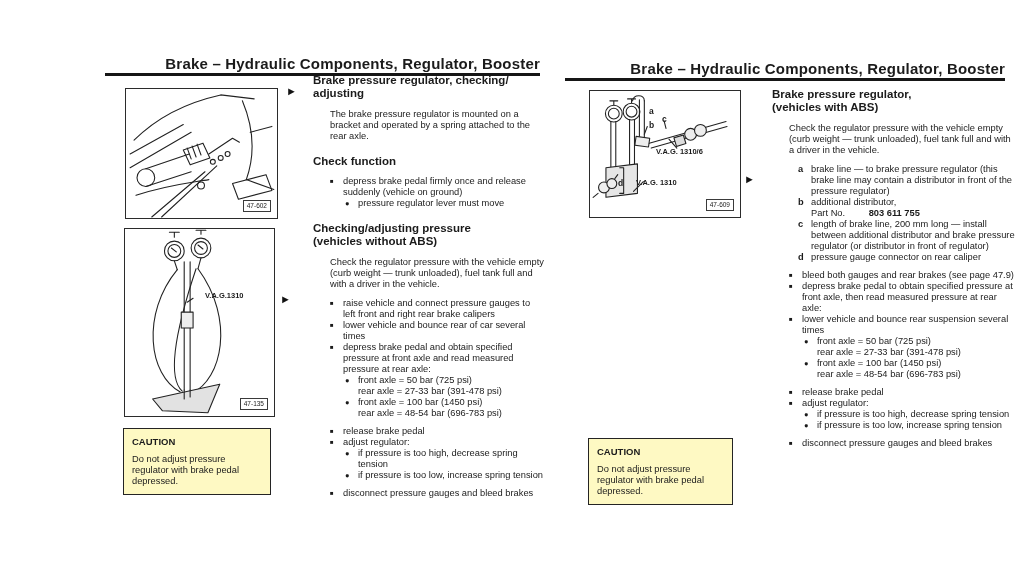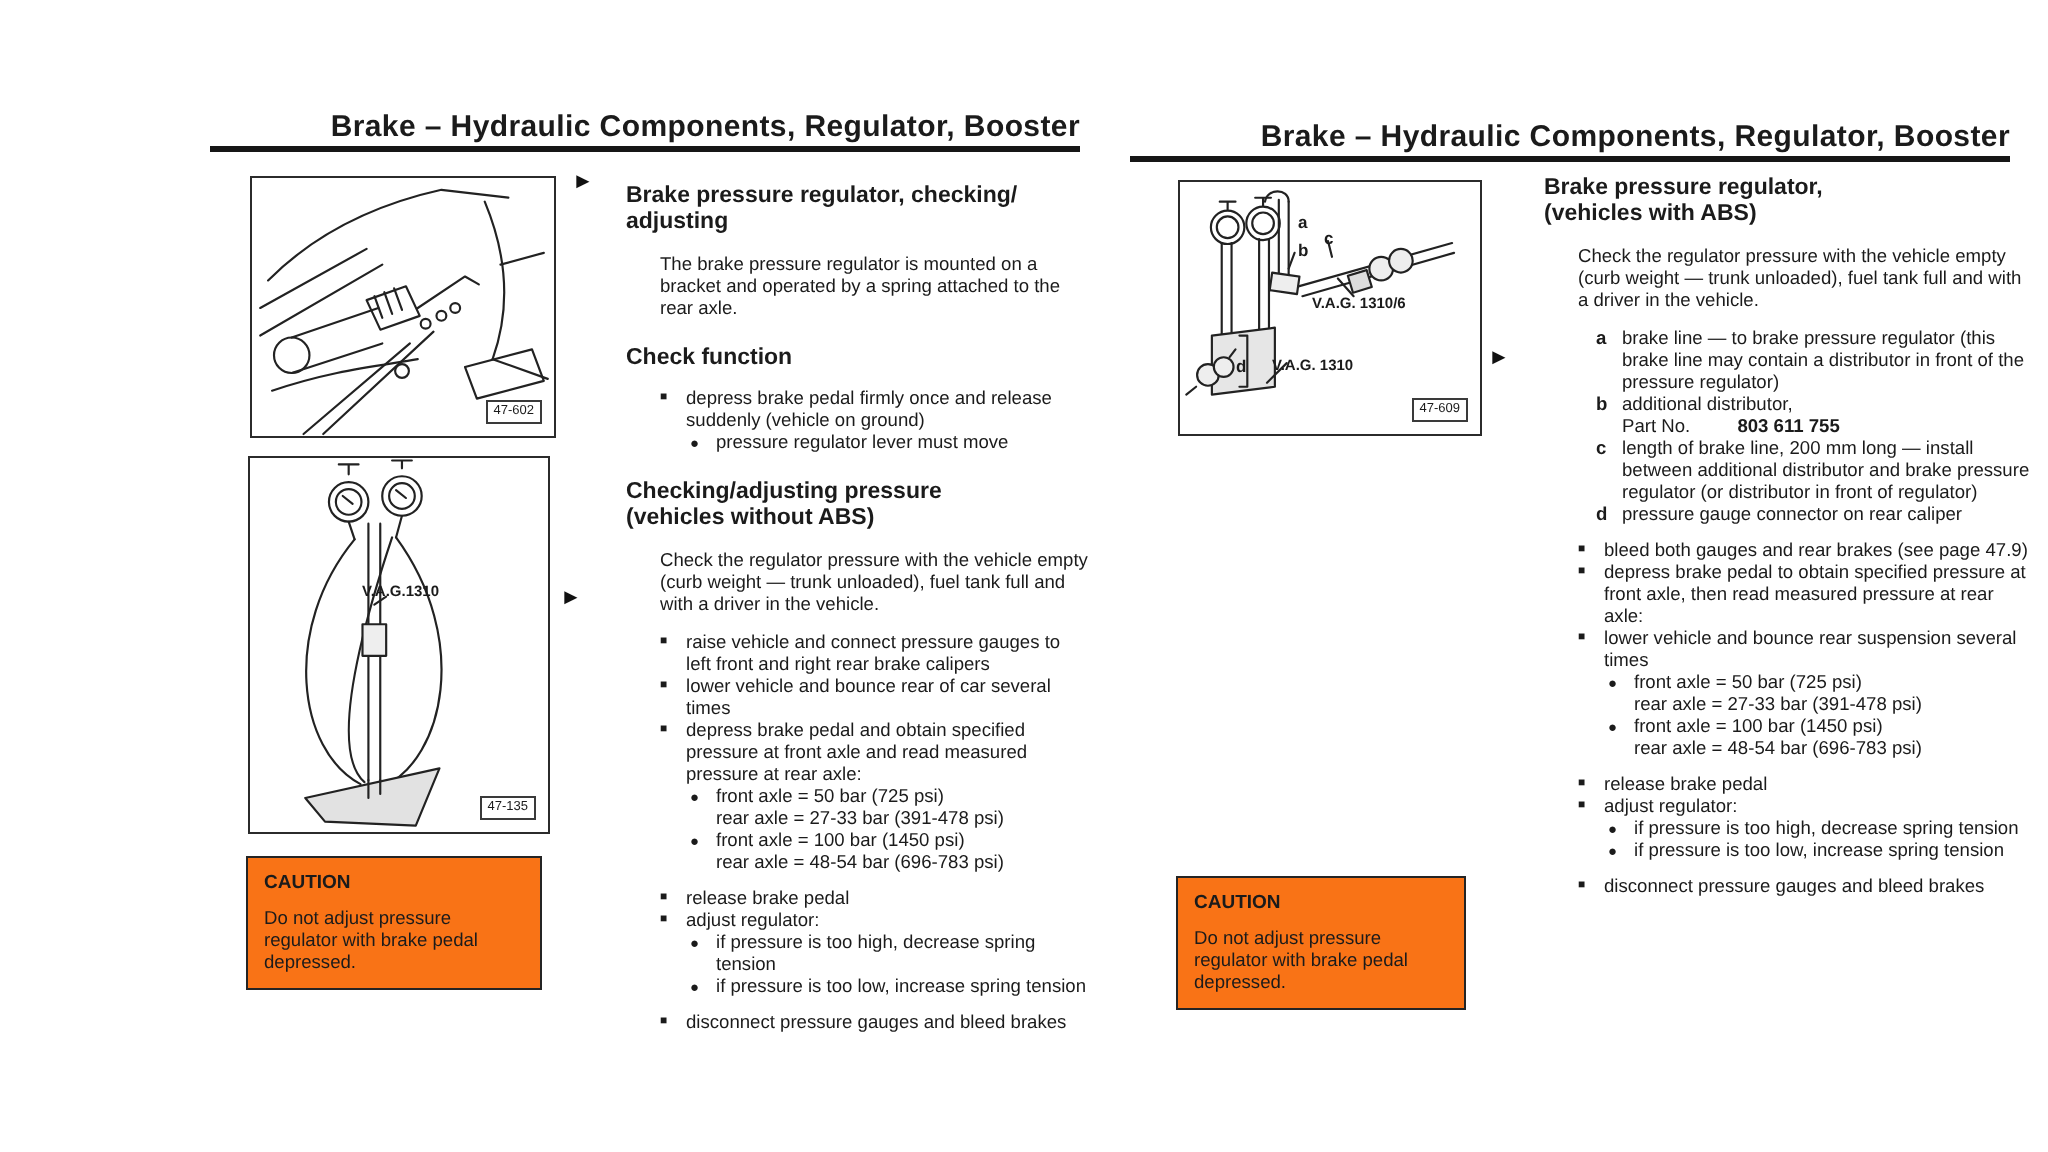--- a/index.html
+++ b/index.html
@@ -27,39 +27,39 @@
   .callout{position:absolute;font-weight:bold;font-size:8.5px;line-height:9px;}
 
   
   .ptr{position:absolute;font-size:11px;line-height:11px;color:#111;}
   #ptr1{left:286px;top:86px;}
   #ptr2{left:280px;top:294px;}
   #ptr3{left:744px;top:174px;}
 
   
   .col{position:absolute;}
-  #col-l{left:313px;top:92px;width:232px;}
+  #col-l{left:313px;top:74px;width:232px;}
   #col-r{left:772px;top:88px;width:245px;}
   .col h3{font-size:11.5px;line-height:13px;margin:0;font-weight:bold;}
   .col h3.sub{margin-top:13px;}
   .body{font-size:9.3px;line-height:11px;margin:9px 0 0 17px;}
   .list{margin:8px 0 0 17px;font-size:9.3px;line-height:11px;}
   .line{display:flex;align-items:flex-start;}
   .line .marker{flex:0 0 13px;}
   .sq .marker{font-size:6px;line-height:11px;}
   .dot .marker{font-size:7.5px;line-height:11px;}
   .lettered .marker{font-weight:bold;}
   .lvl2{padding-left:15px;}
   .lettered{padding-left:9px;}
   .cont{padding-left:9px;}
   .gap{margin-top:7px;}
   .txt b{font-weight:bold;padding-left:21px;}
 
   
-  .caution{position:absolute;border:1.5px solid #242424;padding:7px 8px;background:#f97316;}
+  .caution{position:absolute;border:1.5px solid #242424;padding:7px 8px;background:#fef9c3;}
   #caut-l{left:123px;top:428px;width:130px;}
   #caut-r{left:588px;top:438px;width:127px;}
   .caution-title{font-weight:bold;font-size:9.5px;margin:0 0 7px 0;}
   .caution-text{font-size:9.3px;line-height:11px;margin:0;}
 
   .draw{stroke:#222;fill:none;stroke-width:1.1;stroke-linecap:round;stroke-linejoin:round;}
 </style>
 </head>
 <body>
 
@@ -110,21 +110,21 @@
         <path d="M60,33 L60,163 M66,33 L66,163"></path>
         <path d="M53,41 C16,86 24,148 56,165"></path>
         <path d="M74,40 C112,92 98,152 68,166"></path>
         <path d="M72,40 C52,100 42,150 58,164"></path>
         <rect x="57" y="84" width="12" height="16" fill="#eeeeee"></rect>
         <path d="M63,74 L69,70"></path>
         <path d="M28,172 L96,157 L84,186 L38,184 Z" fill="#e2e2e2"></path>
         <path d="M60,163 L60,172 M66,163 L66,170"></path>
       </g>
     </svg>
-    <span class="figlabel" style="left:56px;top:63px;">V.A.G.1310</span>
+    <span class="figlabel" style="left:80px;top:63px;">V.A.G.1310</span>
     <span class="figtag">47-135</span>
   </figure>
 
   <span class="ptr" id="ptr1">►</span>
   <span class="ptr" id="ptr2">►</span>
 
   <div class="col" id="col-l">
     <h3>
       <div>Brake pressure regulator, checking/</div>
       <div>adjusting</div>

